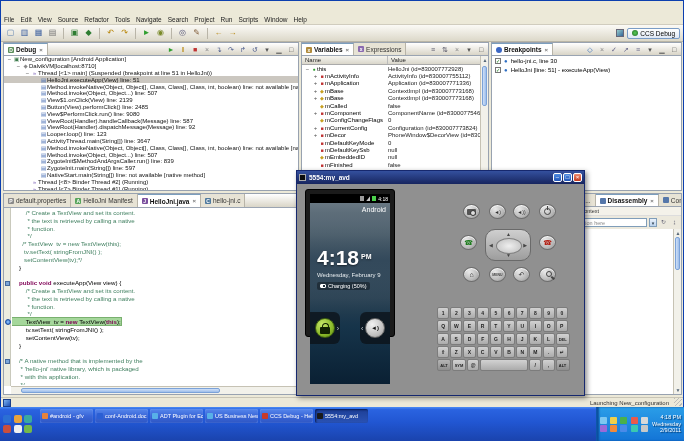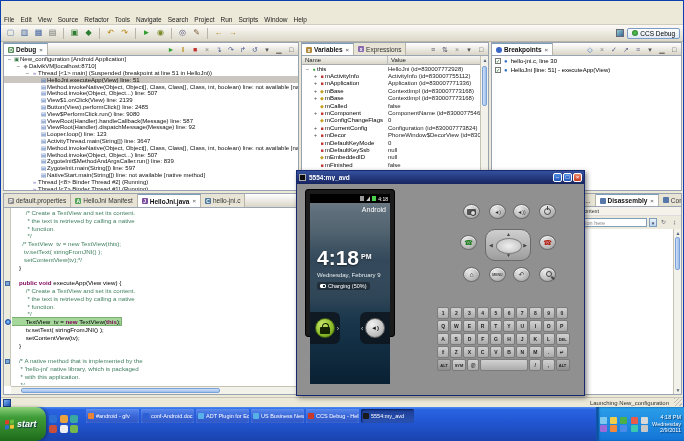--- a/index.html
+++ b/index.html
@@ -769,29 +769,20 @@
           <span class="key">@</span>
           <span class="key sp"></span>
           <span class="key">/</span>
           <span class="key">,</span>
           <span class="key alt">ALT</span>
         </div>
       </div>
   </div>
 
   <div class="taskbar">
-    <div class="startbtn">
-      <span class="flag">
-        <i style="background:#e33e2b"></i>
-          <i style="background:#6cbf3a"></i>
-          <i style="background:#2b6fd4"></i>
-          <i style="background:#f0c23a"></i>
-      </span>
-      <span>start</span>
-    </div>
     <div class="quick">
         <span class="qi" style="background: rgb(43, 111, 212);"></span>
         <span class="qi" style="background: rgb(232, 163, 61);"></span>
         <span class="qi" style="background: rgb(58, 168, 160);"></span>
         <span class="qi" style="background: rgb(201, 79, 61);"></span>
         <span class="qi" style="background: rgb(240, 240, 240);"></span>
         <span class="qi" style="background: rgb(116, 184, 74);"></span>
       </div>
     <div class="tasks">
         <span class="task">

